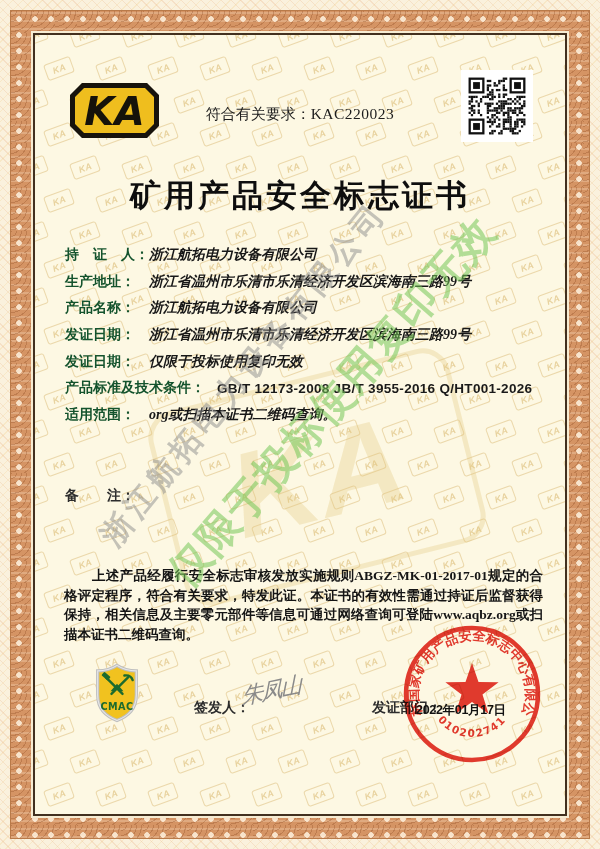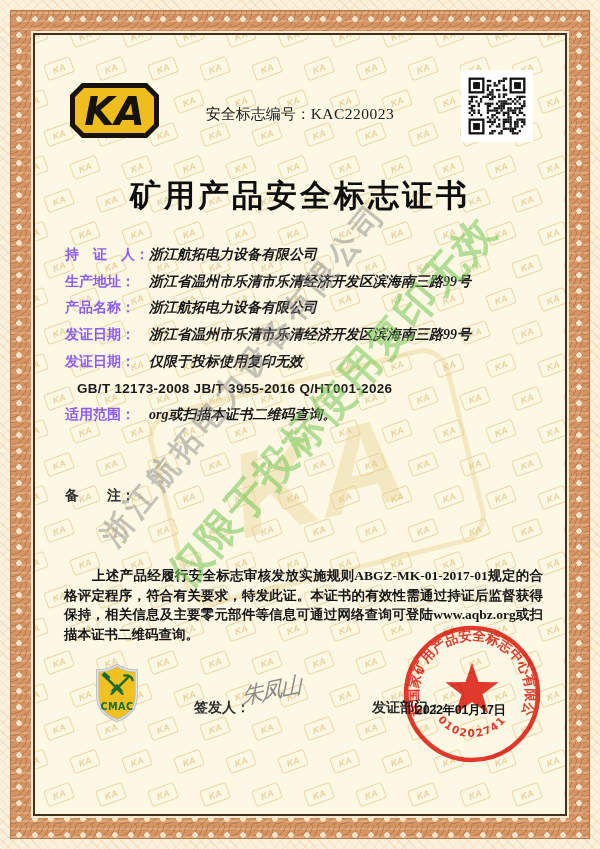--- a/index.html
+++ b/index.html
@@ -42,21 +42,21 @@
   .cert-line{position:absolute;left:0;top:70px;width:100%;text-align:center;
     font-family:"Liberation Serif", serif;font-size:15px;color:#1d1d1d;}
   .cert-line .val{font-size:15.5px;letter-spacing:.5px;}
   .qr{position:absolute;left:429px;top:38px;width:66px;height:66px;background:#fff;
     box-shadow:0 0 0 3px #fff;}
   .title{position:absolute;left:0;top:140px;width:100%;text-align:center;
     font-family:"Liberation Serif", serif;font-weight:900;font-size:31px;letter-spacing:3px;color:#0e0e0e;}
   
   .fields{position:absolute;left:30px;top:207px;right:22px;}
   .frow{display:flex;align-items:center;height:26.6px;}
-  .flabel{min-width:84px;font-weight:700;font-size:14px;color:#8b5cf6;white-space:pre;flex:none;}
+  .flabel{min-width:84px;font-weight:700;font-size:14px;color:#14532d;white-space:pre;flex:none;}
   .v-brush{font-family:"Liberation Serif", serif;font-style:italic;font-weight:700;
     font-size:14px;color:#171717;white-space:nowrap;}
   .v-sans{font-weight:700;font-size:13.5px;color:#1a1a1a;white-space:nowrap;letter-spacing:.3px;}
   .frow .gap{width:12px;flex:none;}
   .dates{position:absolute;left:30px;top:419px;right:22px;display:flex;align-items:center;height:27px;}
   .dates .dval{min-width:156px;font-weight:700;font-size:13.5px;color:#1a1a1a;}
   .remark{position:absolute;left:30px;top:452px;font-weight:700;font-size:14px;color:#2d2d2d;white-space:pre;}
   
   .statement{position:absolute;left:29px;top:531px;right:22px;z-index:3;
     font-family:"Liberation Serif", serif;font-weight:700;font-size:13.5px;line-height:19.5px;
@@ -360,21 +360,21 @@
     <div class="ghost-ka">KA</div>
 
     <div class="layer">
 
       <svg class="ka-logo" viewBox="0 0 178 110">
         <polygon points="26,5 152,5 173,26 173,84 152,105 26,105 5,84 5,26" fill="#efbe1e" stroke="#17130c" stroke-width="10"></polygon>
         <text x="89" y="84" text-anchor="middle" font-size="78" font-weight="900" font-style="italic" font-family="DejaVu Sans, sans-serif" fill="#15120a">KA</text>
       </svg>
 
       <div class="cert-line">
-        <span>安全标志编号：</span><span class="val">KAC220023</span>
+        <span>符合有关要求：</span><span class="val">KAC220023</span>
       </div>
 
       <svg class="qr" id="qr-svg" viewBox="0 0 29 29">
         <rect x="0" y="0" width="29" height="29" fill="#ffffff"></rect>
         <g fill="#111111">
           <rect x="2" y="2" width="7" height="7"></rect>
             <rect x="20" y="2" width="7" height="7"></rect>
             <rect x="2" y="20" width="7" height="7"></rect>
         </g>
         <g fill="#ffffff">
@@ -608,20 +608,21 @@
         </div>
         <div class="frow">
           <span class="flabel">发证日期：</span>
           <span class="v-brush">浙江省温州市乐清市乐清经济开发区滨海南三路99号</span>
         </div>
         <div class="frow">
           <span class="flabel">发证日期：</span>
           <span class="v-brush">仅限于投标使用复印无效</span>
         </div>
         <div class="frow">
+          <span class="flabel">产品标准及技术条件：</span>
           <span class="gap"></span>
           <span class="v-sans">GB/T 12173-2008 JB/T 3955-2016 Q/HT001-2026</span>
         </div>
         <div class="frow">
           <span class="flabel">适用范围：</span>
           <span class="v-brush">org或扫描本证书二维码查询。</span>
         </div>
       </div>
 
 

